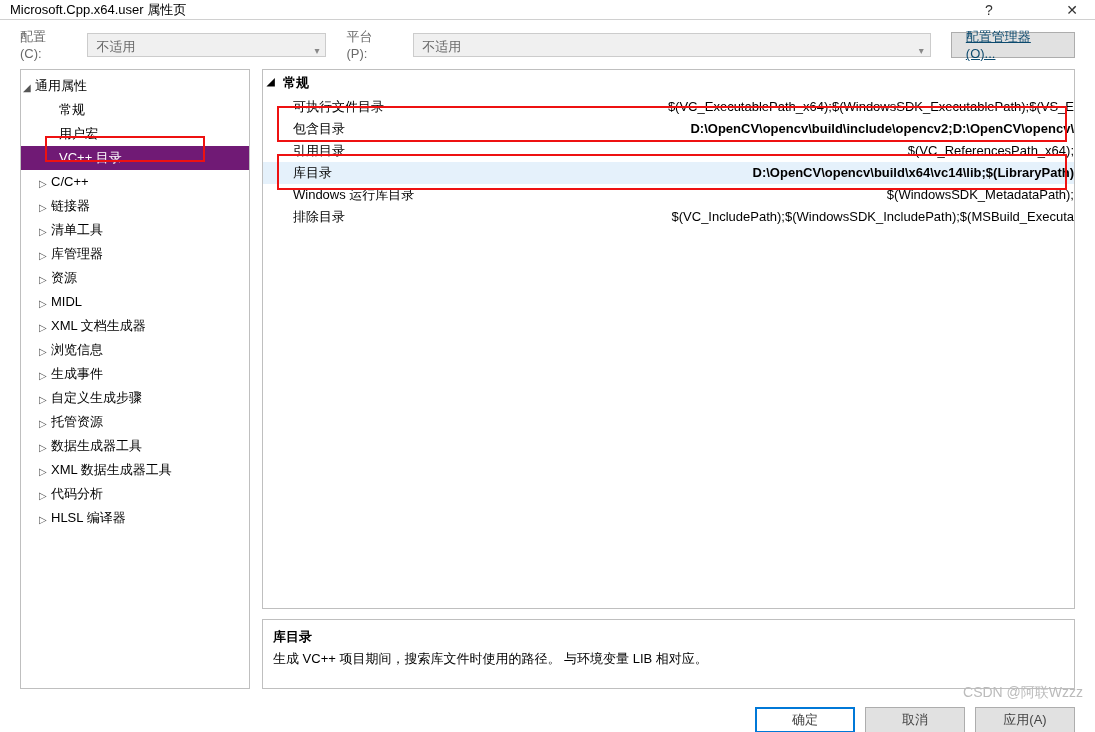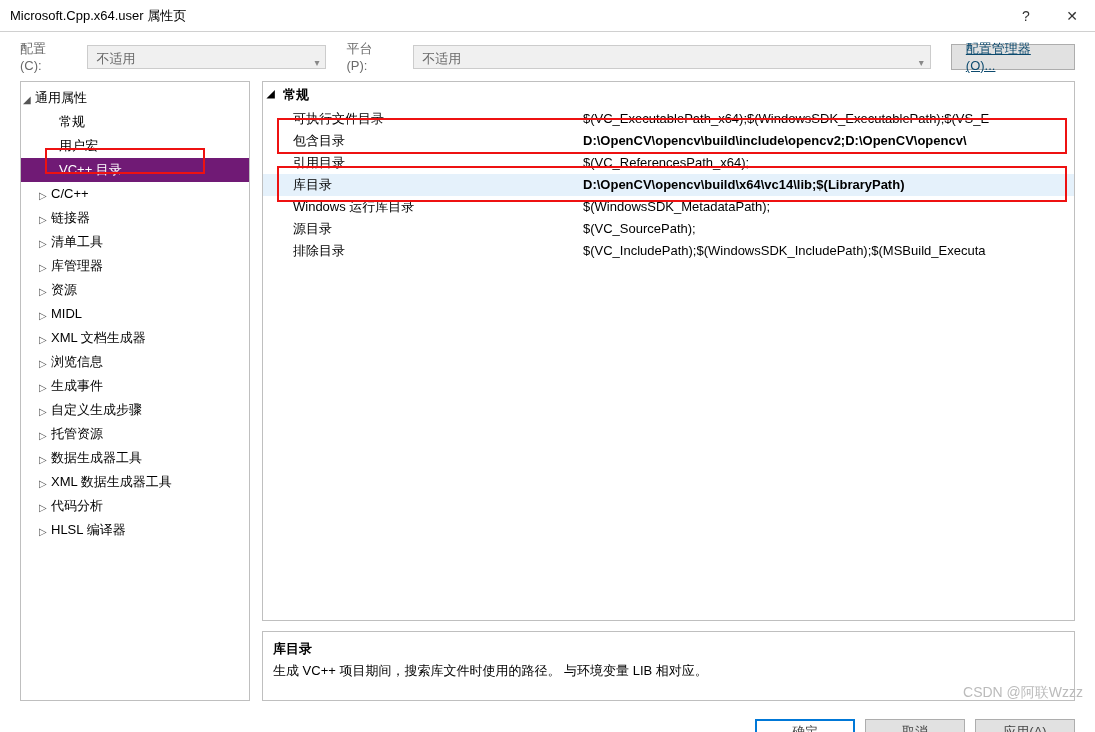--- a/index.html
+++ b/index.html
@@ -6,25 +6,26 @@
 body {
   font-family: "Microsoft YaHei", "Segoe UI", sans-serif;
   font-size: 13px;
   background: #fff;
   width: 1095px;
   height: 732px;
   overflow: hidden;
   color: #000;
 }
 .titlebar {
-  height: 32px;
+  height: 20px;
   display: flex;
   align-items: center;
   padding-left: 10px;
   border-bottom: 1px solid #d0d0d0;
+  gap: 37px;
 }
 .titlebar .title { flex: 1; font-size: 13px; }
 .titlebar .win-btn {
   width: 46px; height: 32px;
   display: flex; align-items: center; justify-content: center;
   font-size: 14px; color: #333;
 }
 .toolbar {
   padding: 8px 20px;
   display: flex;
@@ -122,21 +123,21 @@
 }
 .group-header .arrow {
   position: absolute; left: 4px; top: 6px; font-size: 10px; color: #000;
 }
 .prop-row {
   display: flex;
   line-height: 22px;
   padding-left: 30px;
 }
 .prop-row .label { width: 290px; }
-.prop-row .value { flex: 1; white-space: nowrap; overflow: hidden; }
+.prop-row .value { flex: 1; white-space: nowrap; overflow: hidden; text-align: right; }
 .prop-row.bold .value { font-weight: bold; }
 .prop-row.selected { background: #e5f1fb; }
 .highlight-box {
   position: absolute;
   border: 2px solid #e11;
   pointer-events: none;
 }
 .descbox {
   border: 1px solid #bfbfbf;
   padding: 8px 10px;
@@ -227,24 +228,20 @@
         </div>
         <div class="prop-row bold selected">
           <div class="label">库目录</div>
           <div class="value">D:\OpenCV\opencv\build\x64\vc14\lib;$(LibraryPath)</div>
         </div>
         <div class="prop-row">
           <div class="label">Windows 运行库目录</div>
           <div class="value">$(WindowsSDK_MetadataPath);</div>
         </div>
         <div class="prop-row">
-          <div class="label">源目录</div>
-          <div class="value">$(VC_SourcePath);</div>
-        </div>
-        <div class="prop-row">
           <div class="label">排除目录</div>
           <div class="value">$(VC_IncludePath);$(WindowsSDK_IncludePath);$(MSBuild_Executa</div>
         </div>
 
       <div class="highlight-box" style="left:14px; top:36px; width:790px; height:36px;"></div>
       <div class="highlight-box" style="left:14px; top:84px; width:790px; height:36px;"></div>
     </div>
     <div class="descbox">
       <div class="dtitle">库目录</div>
       <div>生成 VC++ 项目期间，搜索库文件时使用的路径。 与环境变量 LIB 相对应。</div>

